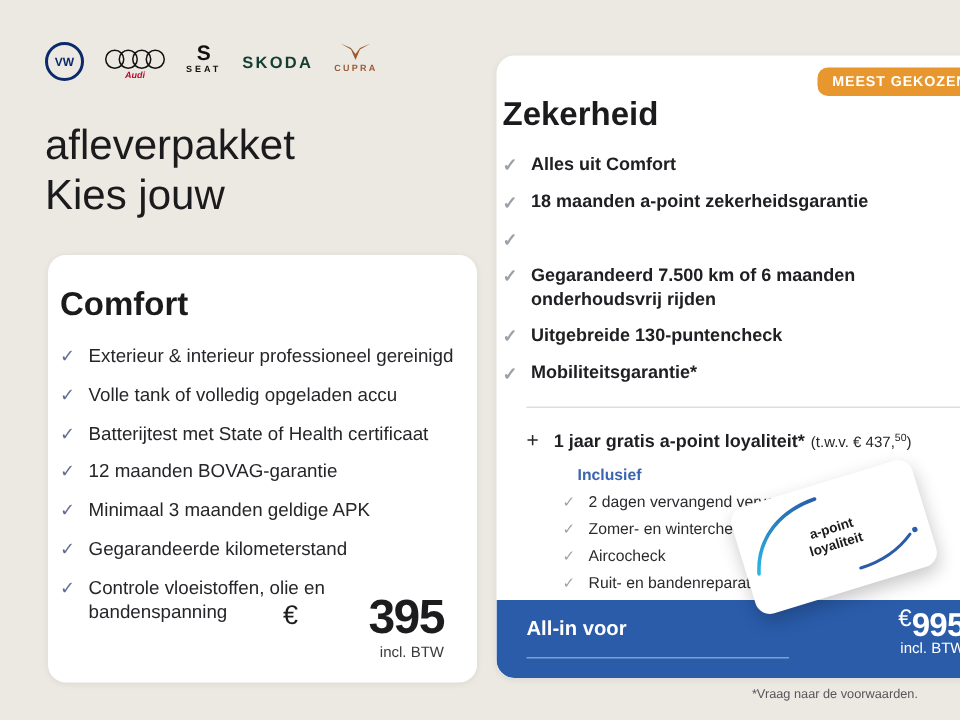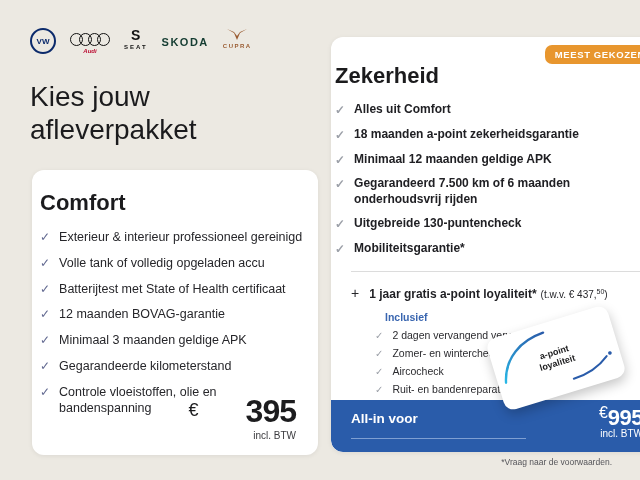--- a/index.html
+++ b/index.html
@@ -96,22 +96,22 @@
   </div>
   <div class="brand">
     <svg class="cupra-glyph" viewBox="0 0 22 13">
       <path d="M1 1 L8 5 L11 12 L14 5 L21 1 L14 4 L11 8 L8 4 Z" fill="#9a5c32"></path>
     </svg>
     <div class="cupra-label">CUPRA</div>
   </div>
 </div>
 
 <div class="page-title">
+  <div>afleverpakket</div>
   <div>Kies jouw</div>
-  <div>afleverpakket</div>
 </div>
 
 <div class="card comfort-card">
   <h2 class="card-title">Comfort</h2>
   <ul class="features">
     <li>
         <span class="check">✓</span>
         <span>Exterieur &amp; interieur professioneel gereinigd</span>
       </li>
     <li>
@@ -153,21 +153,20 @@
       <li>
           <span class="check">✓</span>
           <span>Alles uit Comfort</span>
         </li>
       <li>
           <span class="check">✓</span>
           <span>18 maanden a-point zekerheidsgarantie</span>
         </li>
       <li>
           <span class="check">✓</span>
-          <span>Minimaal 12 maanden geldige APK</span>
         </li>
       <li>
           <span class="check">✓</span>
           <span>Gegarandeerd 7.500 km of 6 maanden onderhoudsvrij rijden</span>
         </li>
       <li>
           <span class="check">✓</span>
           <span>Uitgebreide 130-puntencheck</span>
         </li>
       <li>

